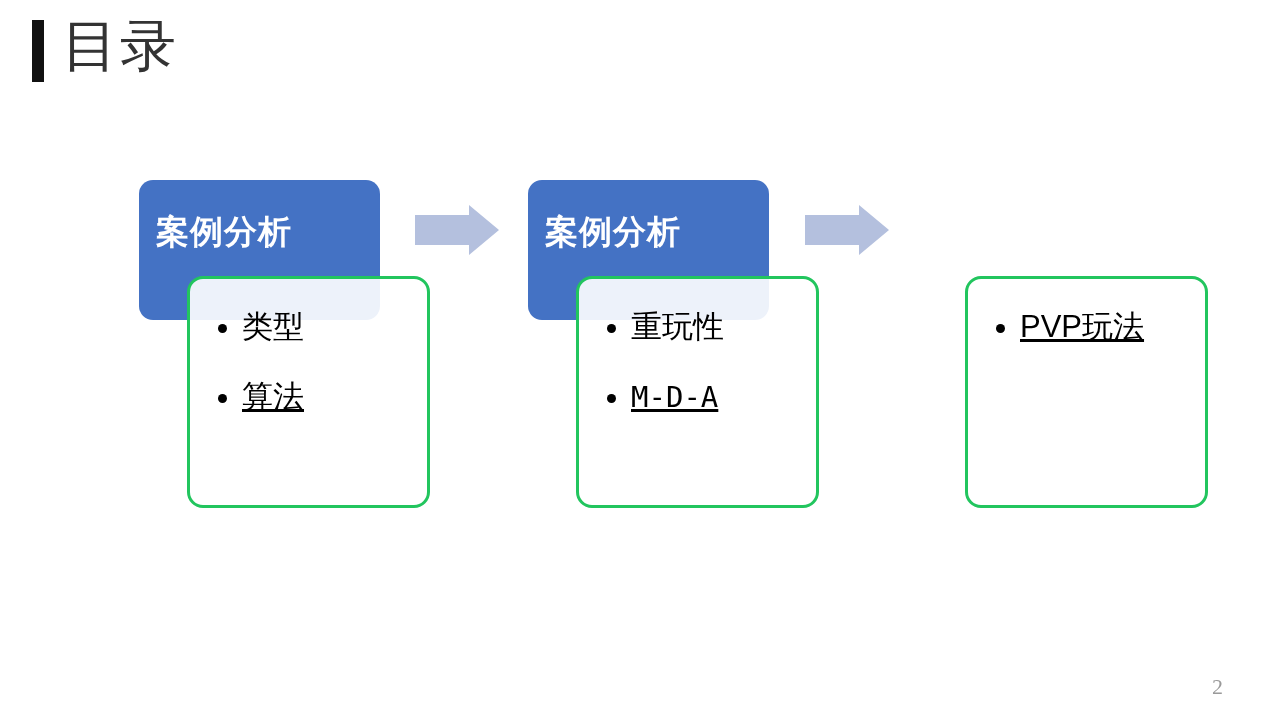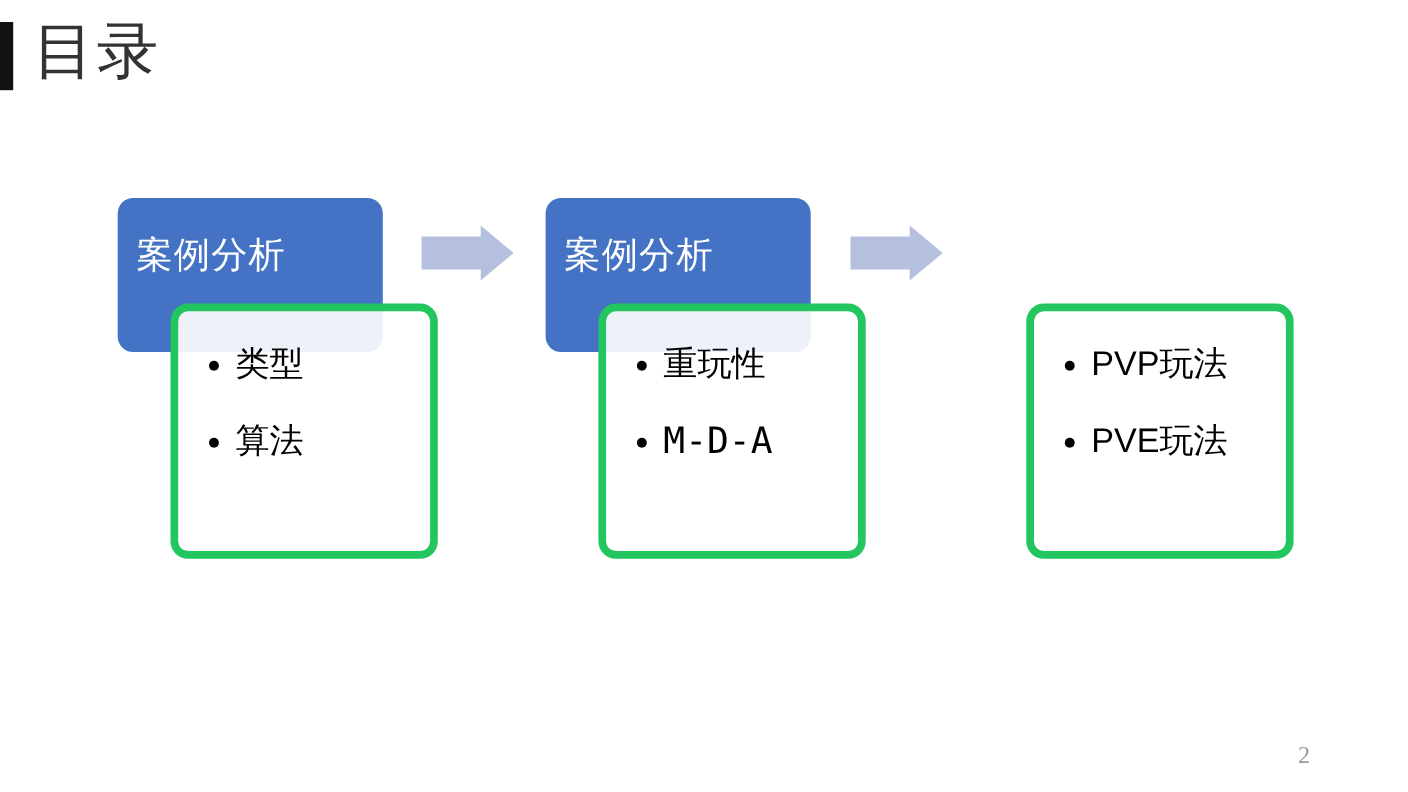--- a/index.html
+++ b/index.html
@@ -9,20 +9,21 @@
   }
   body {
     font-family: "Liberation Sans", "DejaVu Sans", sans-serif;
   }
   #slide {
     position: relative;
     width: 1235px;
     height: 720px;
     background: #ffffff;
     overflow: hidden;
+    margin-left: 32px;
   }
 
   
   #title-bar {
     position: absolute;
     left: 0px;
     top: 20px;
     width: 12px;
     height: 62px;
     background: #111111;
@@ -62,31 +63,32 @@
   }
   .blue-card-label {
     position: absolute;
     left: 17px;
     top: 30px;
     font-size: 33px;
     line-height: 44px;
     color: #ffffff;
     white-space: nowrap;
     letter-spacing: 1px;
+    font-weight: bold;
   }
 
   .white-card {
     position: absolute;
     left: 48px;
     top: 96px;
     width: 243px;
     height: 232px;
     box-sizing: border-box;
     background: rgba(255, 255, 255, 0.905);
-    border: 7px solid #22c55e;
+    border: 3px solid #22c55e;
     border-radius: 16px;
     z-index: 2;
   }
   .bullet-list {
     position: absolute;
     left: 26px;
     top: 32px;
     right: 6px;
     margin: 0;
     padding: 0;
@@ -95,33 +97,33 @@
   .bullet-item {
     position: relative;
     padding-left: 26px;
     font-size: 31px;
     line-height: 32px;
     color: #000000;
     margin-bottom: 38px;
     white-space: nowrap;
     letter-spacing: 0px;
   }
-  .bullet-item:last-child { margin-bottom: 0; }
+  .bullet-item:last-child { margin-bottom: 0; text-decoration: underline; }
   .bullet-dot {
     position: absolute;
     left: 2px;
     top: 13px;
     width: 9px;
     height: 9px;
     background: #000000;
     border-radius: 50%;
   }
   .bullet-text-mono {
     font-family: "DejaVu Sans Mono", monospace;
-    font-size: 33px;
+    font-size: 29px;
     letter-spacing: 0px;
   }
 
   
   .flow-arrow {
     position: absolute;
     top: 205px;
     width: 84px;
     height: 50px;
     z-index: 0;
@@ -198,23 +200,19 @@
     </div>
   </div>
 
   <div class="group g2">
     <div class="white-card">
       <ul class="bullet-list">
         <li class="bullet-item">
           <span class="bullet-dot"></span>
           <span>PVP玩法</span>
         </li>
-        <li class="bullet-item">
-          <span class="bullet-dot"></span>
-          <span>PVE玩法</span>
-        </li>
       </ul>
     </div>
   </div>
 
   <div id="page-number">2</div>
 
 </div>
 
 </body></html>

